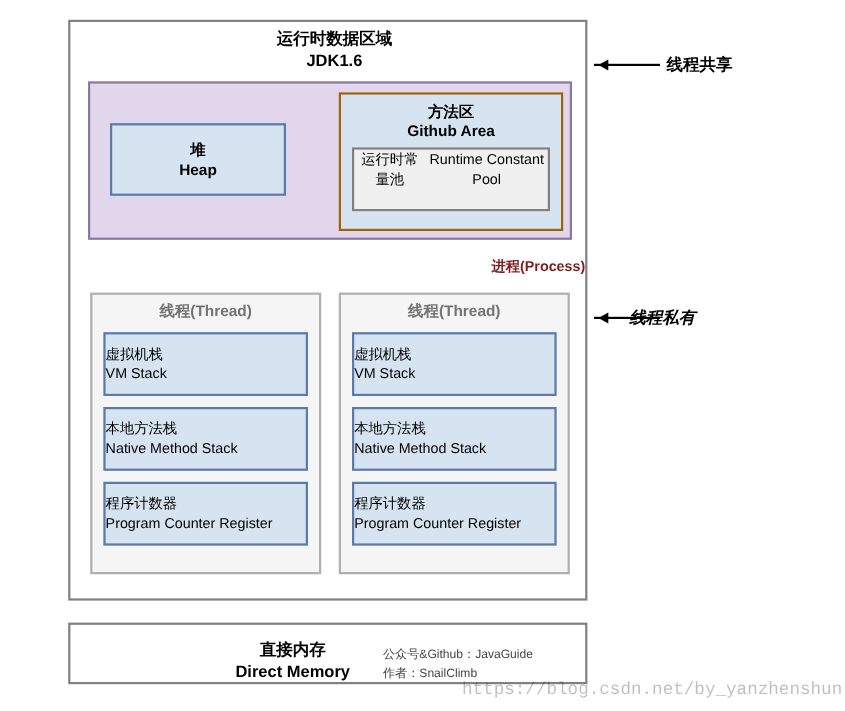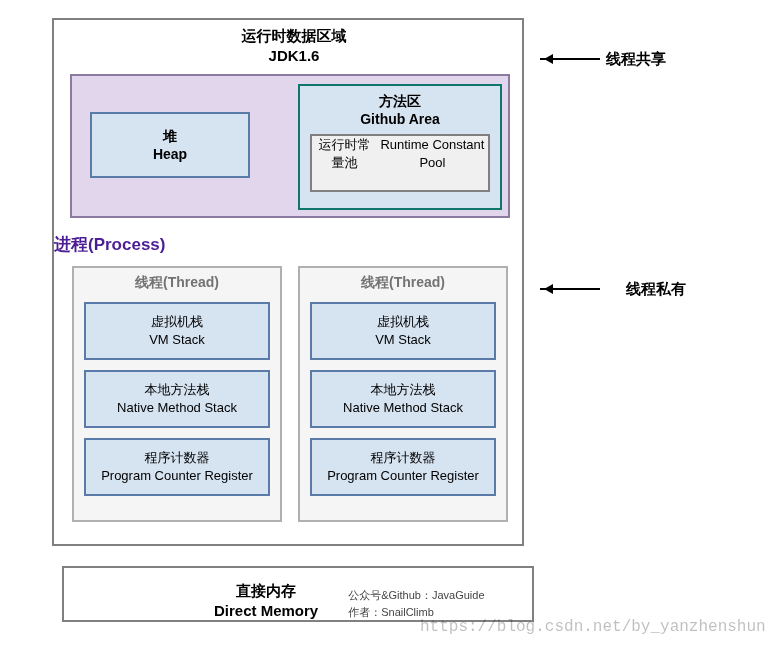--- a/index.html
+++ b/index.html
@@ -6,21 +6,21 @@
   body {
     font-family: "Microsoft YaHei", Arial, sans-serif;
     background: #fff;
     width: 768px;
     height: 646px;
     position: relative;
     font-size: 14px;
   }
   .outer-box {
     position: absolute;
-    left: 52px;
+    left: 62px;
     top: 18px;
     width: 472px;
     height: 528px;
     border: 2px solid #808080;
     background: #fff;
     padding-left: 12px;
   }
   .title-block { text-align: center; margin-top: 6px; line-height: 1.3; font-weight: bold; font-size: 15px; }
   .shared-box {
     position: absolute;
@@ -33,72 +33,71 @@
     left: 18px; top: 36px; width: 160px; height: 66px;
     border: 2px solid #5a7aa8;
     background: #d6e3f1;
     text-align: center;
     display: flex; flex-direction: column; justify-content: center;
     font-weight: bold; font-size: 14px; line-height: 1.3;
   }
   .method-area {
     position: absolute;
     left: 226px; top: 8px; width: 204px; height: 126px;
-    border: 2px solid #0f766e;
+    border: 2px solid #a16207;
     background: #d6e3f1;
     text-align: center;
   }
   .method-area .ma-title { font-weight: bold; margin-top: 6px; line-height:1.3; font-size:14px;}
   .rcp {
     margin: 6px auto 0 auto;
     width: 180px; height: 58px;
     border: 2px solid #808080;
     background: #f0f0f0;
     display:flex; flex-direction:row; justify-content:center;
     font-size: 13px; line-height:1.35;
   }
   .process-label {
     position: absolute;
     left: 0; top: 213px; width: 100%;
-    text-align: left;
-    color: #4c1d95;
+    text-align: right;
+    color: #7f1d1d;
     font-weight: bold;
-    font-size: 17px;
+    font-size: 13px;
   }
   .thread-box {
     position: absolute;
     width: 210px; height: 256px;
     border: 2px solid #b0b0b0;
     background: #f5f5f5;
   }
   .thread-left { left: 18px; top: 246px; }
   .thread-right { left: 244px; top: 246px; }
   .thread-title { color:#737373; font-weight:bold; text-align:center; margin-top:6px; font-size:14px;}
   .inner-block {
     margin: 10px auto 0 auto;
     width: 186px; height: 58px;
     border: 2px solid #5a7aa8;
     background: #d6e3f1;
-    text-align:center;
     display:flex; flex-direction:column; justify-content:center;
     font-size:13px; line-height:1.35;
   }
   .direct-mem {
     position: absolute;
     left: 62px; top: 566px;
     width: 472px; height: 56px;
     border: 2px solid #808080;
     background: #fff;
     display:flex; align-items:flex-end;
   }
   .dm-label { text-align:center; font-weight:bold; line-height:1.3; font-size:15px; margin-left: 150px;}
   .credits { font-size:11px; line-height:1.5; color:#444; margin-left:30px;}
   .side-label { position:absolute; font-weight:bold; font-size:15px; }
   .label-shared { left: 606px; top: 50px; }
-  .label-private { left: 626px; top: 280px; }
+  .label-private { left: 572px; top: 280px; font-style: italic; }
   .arrow {
     position:absolute;
     background:#000;
     height:2px;
   }
   .arrow::before {
     content:""; position:absolute;
     left:-1px; top:-4px;
     border: 5px solid transparent;
     border-right: 9px solid #000;

